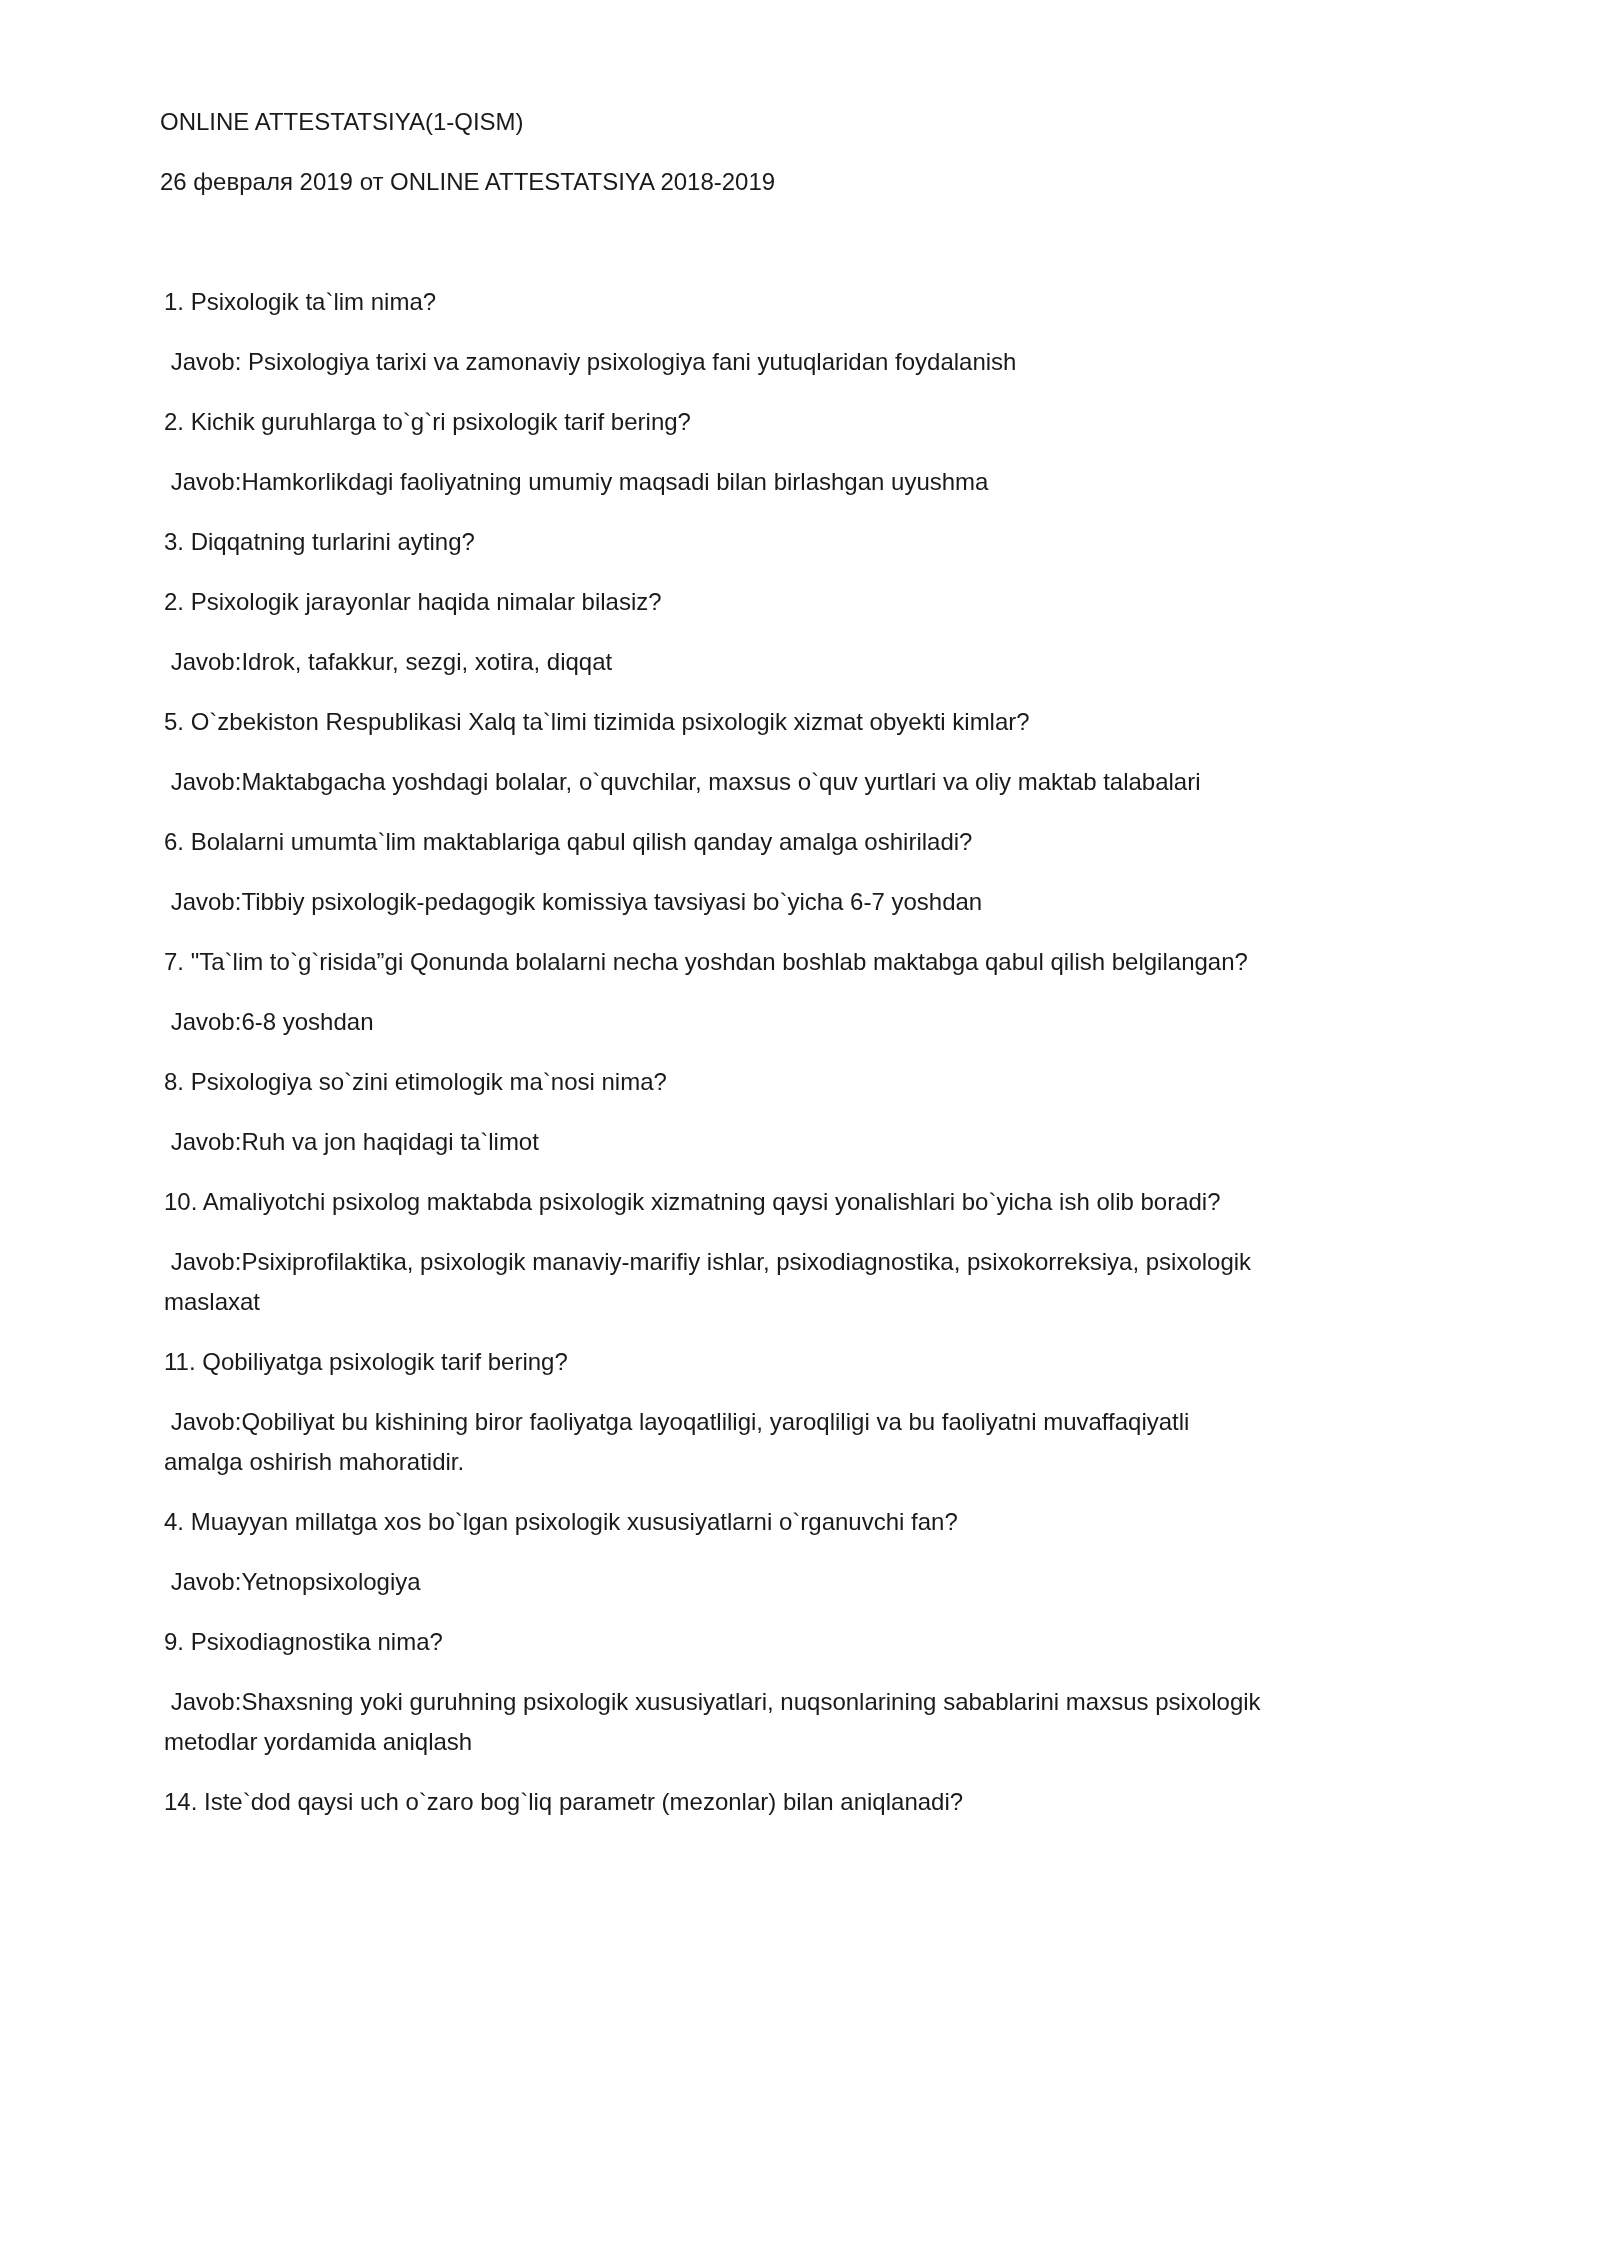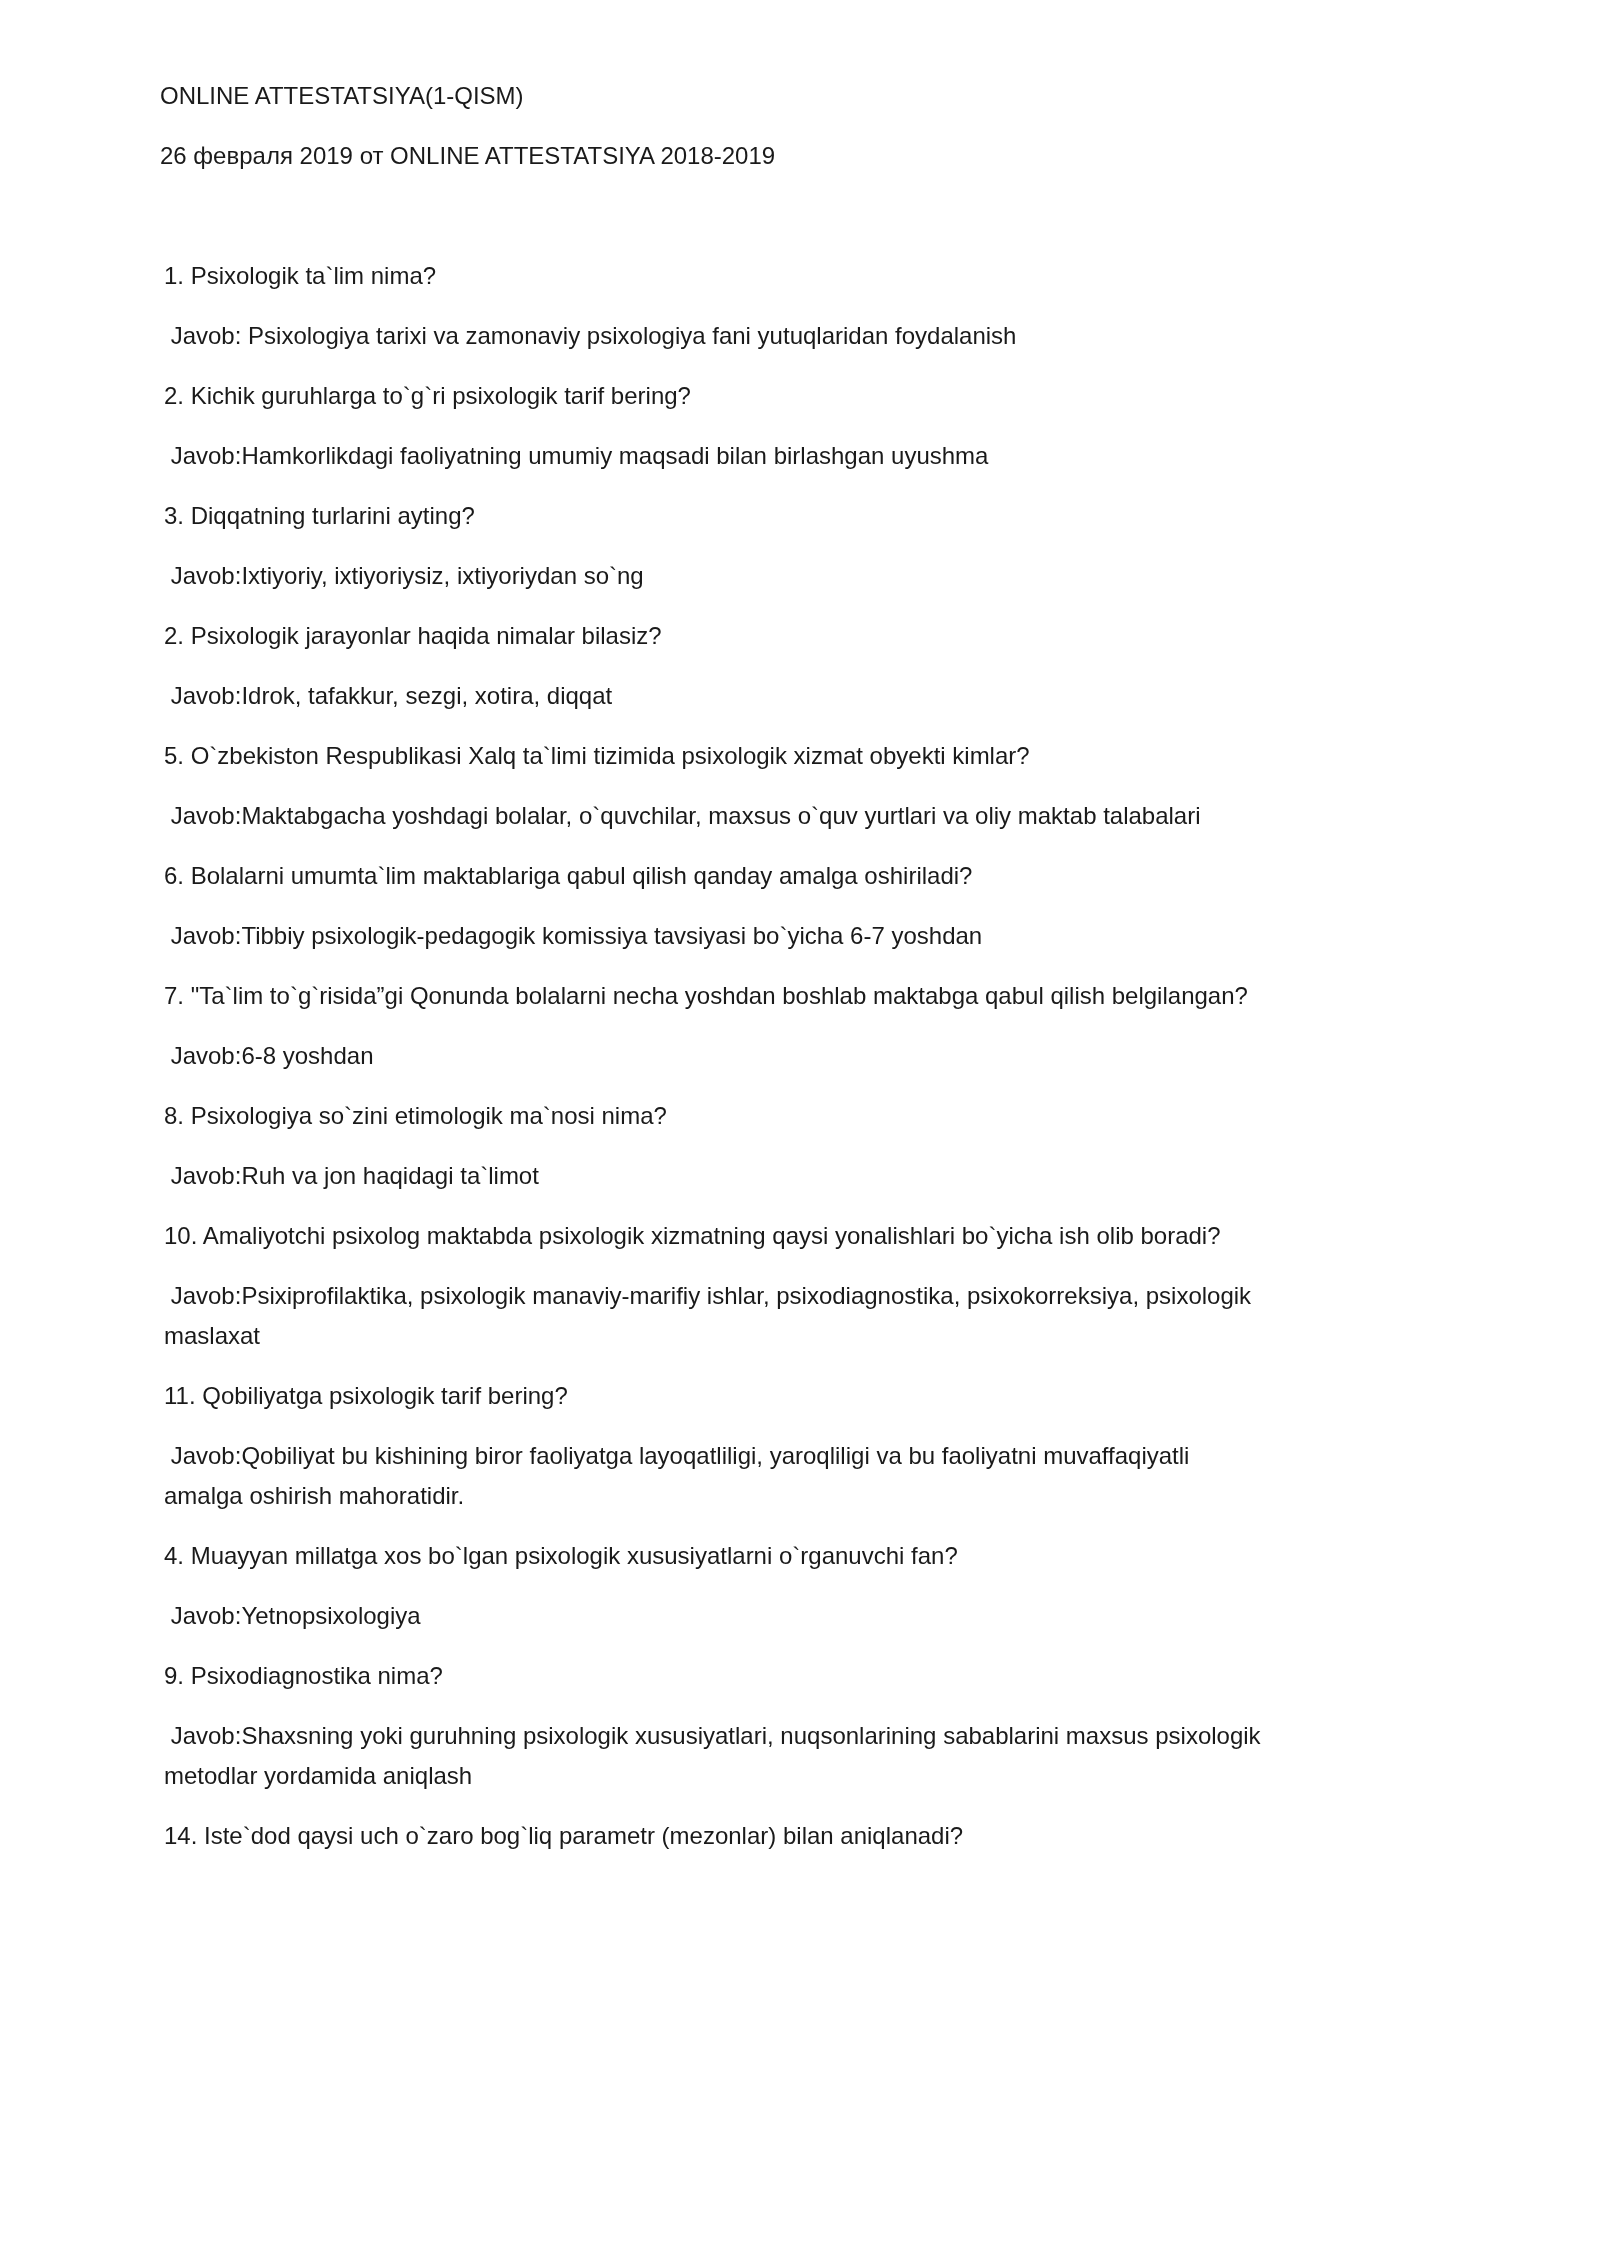--- a/index.html
+++ b/index.html
@@ -10,21 +10,21 @@
     width: 1600px;
     min-height: 2262px;
     background: #ffffff;
     color: #1a1a1a;
     font-family: "Liberation Sans", sans-serif;
   }
   .page {
     box-sizing: border-box;
     width: 1600px;
     min-height: 2262px;
-    padding: 76px 80px 40px 160px;
+    padding: 102px 80px 40px 160px;
   }
   .line {
     font-size: 24px;
     line-height: 40px;
     margin: 0 0 20px 0;
     white-space: pre-wrap; 
     font-weight: 400;
   }
   .blank-line {
     height: 40px;
@@ -47,21 +47,20 @@
     <p class="line answer"> Javob: Psixologiya tarixi va zamonaviy psixologiya fani yutuqlaridan foydalanish</p>
   </div>
 
   <div class="qa-item">
     <p class="line question">2. Kichik guruhlarga to`g`ri psixologik tarif bering?</p>
     <p class="line answer"> Javob:Hamkorlikdagi faoliyatning umumiy maqsadi bilan birlashgan uyushma</p>
   </div>
 
   <div class="qa-item">
     <p class="line question">3. Diqqatning turlarini ayting?</p>
-    <p class="line answer"> Javob:Ixtiyoriy, ixtiyoriysiz, ixtiyoriydan so`ng</p>
   </div>
 
   <div class="qa-item">
     <p class="line question">2. Psixologik jarayonlar haqida nimalar bilasiz?</p>
     <p class="line answer"> Javob:Idrok, tafakkur, sezgi, xotira, diqqat</p>
   </div>
 
   <div class="qa-item">
     <p class="line question">5. O`zbekiston Respublikasi Xalq ta`limi tizimida psixologik xizmat obyekti kimlar?</p>
     <p class="line answer"> Javob:Maktabgacha yoshdagi bolalar, o`quvchilar, maxsus o`quv yurtlari va oliy maktab talabalari</p>

